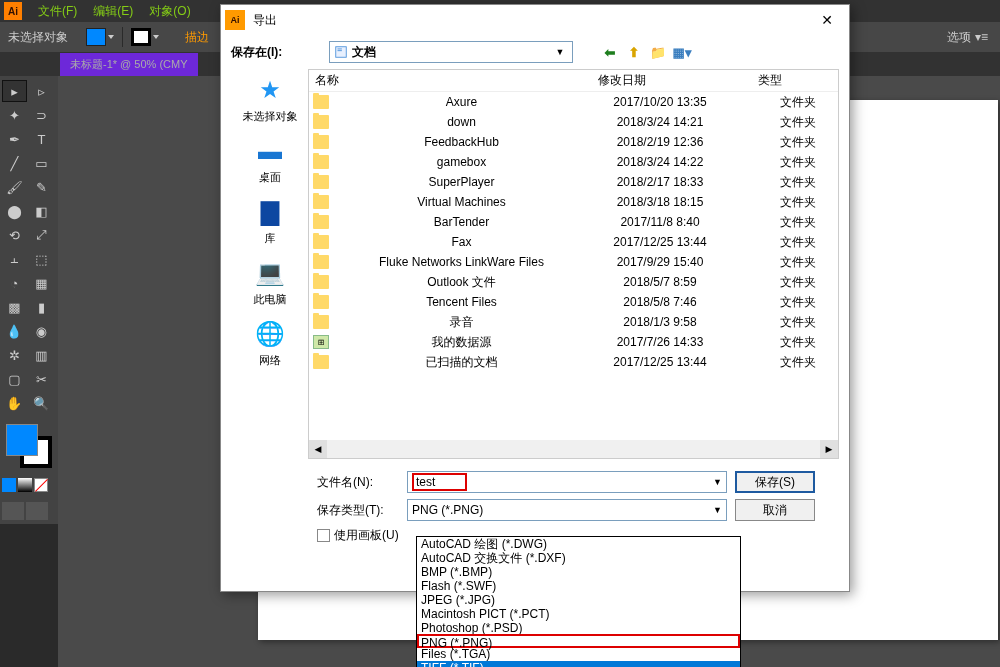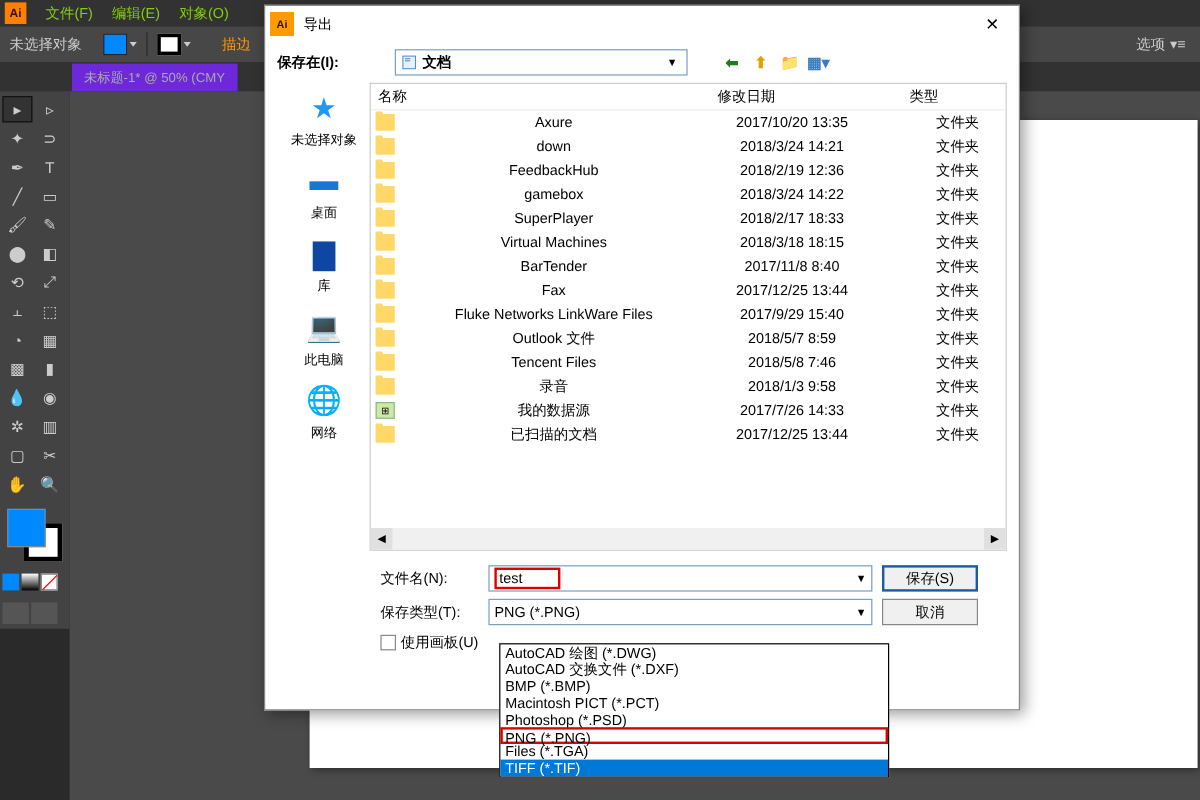--- a/index.html
+++ b/index.html
@@ -343,18 +343,20 @@
       <div class="checkbox-box"></div>
       <span>使用画板(U)</span>
     </div>
   </div>
 </div>
 
 <div class="format-dropdown" id="format-dropdown">
     <div class="format-item">AutoCAD 绘图 (*.DWG)</div>
     <div class="format-item">AutoCAD 交换文件 (*.DXF)</div>
     <div class="format-item">BMP (*.BMP)</div>
+    <div class="format-item">Flash (*.SWF)</div>
+    <div class="format-item">JPEG (*.JPG)</div>
     <div class="format-item">Macintosh PICT (*.PCT)</div>
     <div class="format-item">Photoshop (*.PSD)</div>
     <div class="format-item highlight">PNG (*.PNG)</div>
     <div class="format-item">Files (*.TGA)</div>
     <div class="format-item selected">TIFF (*.TIF)</div>
   </div>
 
 </body></html>

